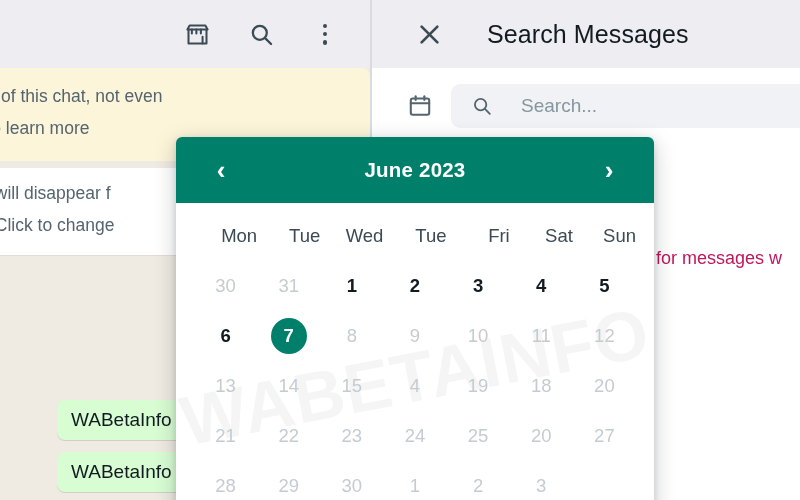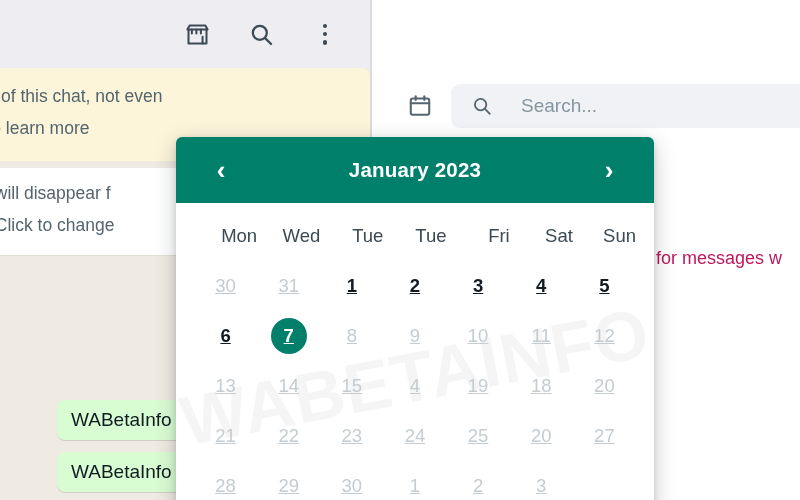--- a/index.html
+++ b/index.html
@@ -280,21 +280,20 @@
     color: #111B21;
     position: relative;
   }
   .day .n {
     width: 36px; height: 36px;
     border-radius: 50%;
     display: flex;
     align-items: center;
     justify-content: center;
     line-height: 1;
-    text-decoration: underline;
   }
   .day.muted .n { color: #C4CCD1; }
   .day.strong .n { color: #111B21; font-weight: bold; }
   .day.selected .n {
     background: #00806B;
     color: #FFFFFF;
     font-weight: bold;
   }
 </style>
 </head>
@@ -339,20 +338,29 @@
     </div>
 
     <div class="bubble bubble-1">WABetaInfo</div>
     <div class="bubble bubble-2">WABetaInfo</div>
   </div>
 
   <div class="divider"></div>
 
   <div class="search-pane">
 
+    <div class="search-header">
+      <div class="close-icon">
+        <svg width="27" height="27" viewBox="0 0 24 24" fill="none" stroke="currentColor" stroke-width="2.3" stroke-linecap="round">
+          <line x1="5" y1="5" x2="19" y2="19"></line>
+          <line x1="19" y1="5" x2="5" y2="19"></line>
+        </svg>
+      </div>
+      <div class="search-title">Search Messages</div>
+    </div>
 
     <div class="search-row">
       <div class="cal-icon">
         <svg width="26" height="26" viewBox="0 0 24 24" fill="none" stroke="currentColor" stroke-width="1.9" stroke-linecap="round" stroke-linejoin="round">
           <rect x="3.5" y="5" width="17" height="15" rx="1.8"></rect>
           <line x1="3.5" y1="9.5" x2="20.5" y2="9.5"></line>
           <line x1="8" y1="3" x2="8" y2="6.5"></line>
           <line x1="16" y1="3" x2="16" y2="6.5"></line>
         </svg>
       </div>
@@ -367,31 +375,31 @@
       </div>
     </div>
 
     <div class="hint-text">for messages w</div>
   </div>
 
   <div class="calendar">
 
     <div class="cal-header">
       <div class="cal-nav">‹</div>
-      <div class="cal-month">January 2023</div>
+      <div class="cal-month">June 2023</div>
       <div class="cal-nav">›</div>
     </div>
 
     <div class="cal-body">
       <div class="watermark">WABETAINFO</div>
 
       <div class="cal-grid" id="dow-row">
           <div class="dow">Mon</div>
+          <div class="dow">Tue</div>
           <div class="dow">Wed</div>
-          <div class="dow">Tue</div>
           <div class="dow">Tue</div>
           <div class="dow">Fri</div>
           <div class="dow">Sat</div>
           <div class="dow">Sun</div>
         </div>
       <div class="cal-grid" id="day-grid">
           <div class="day muted">
             <span class="n">30</span>
           </div>
           <div class="day muted">

